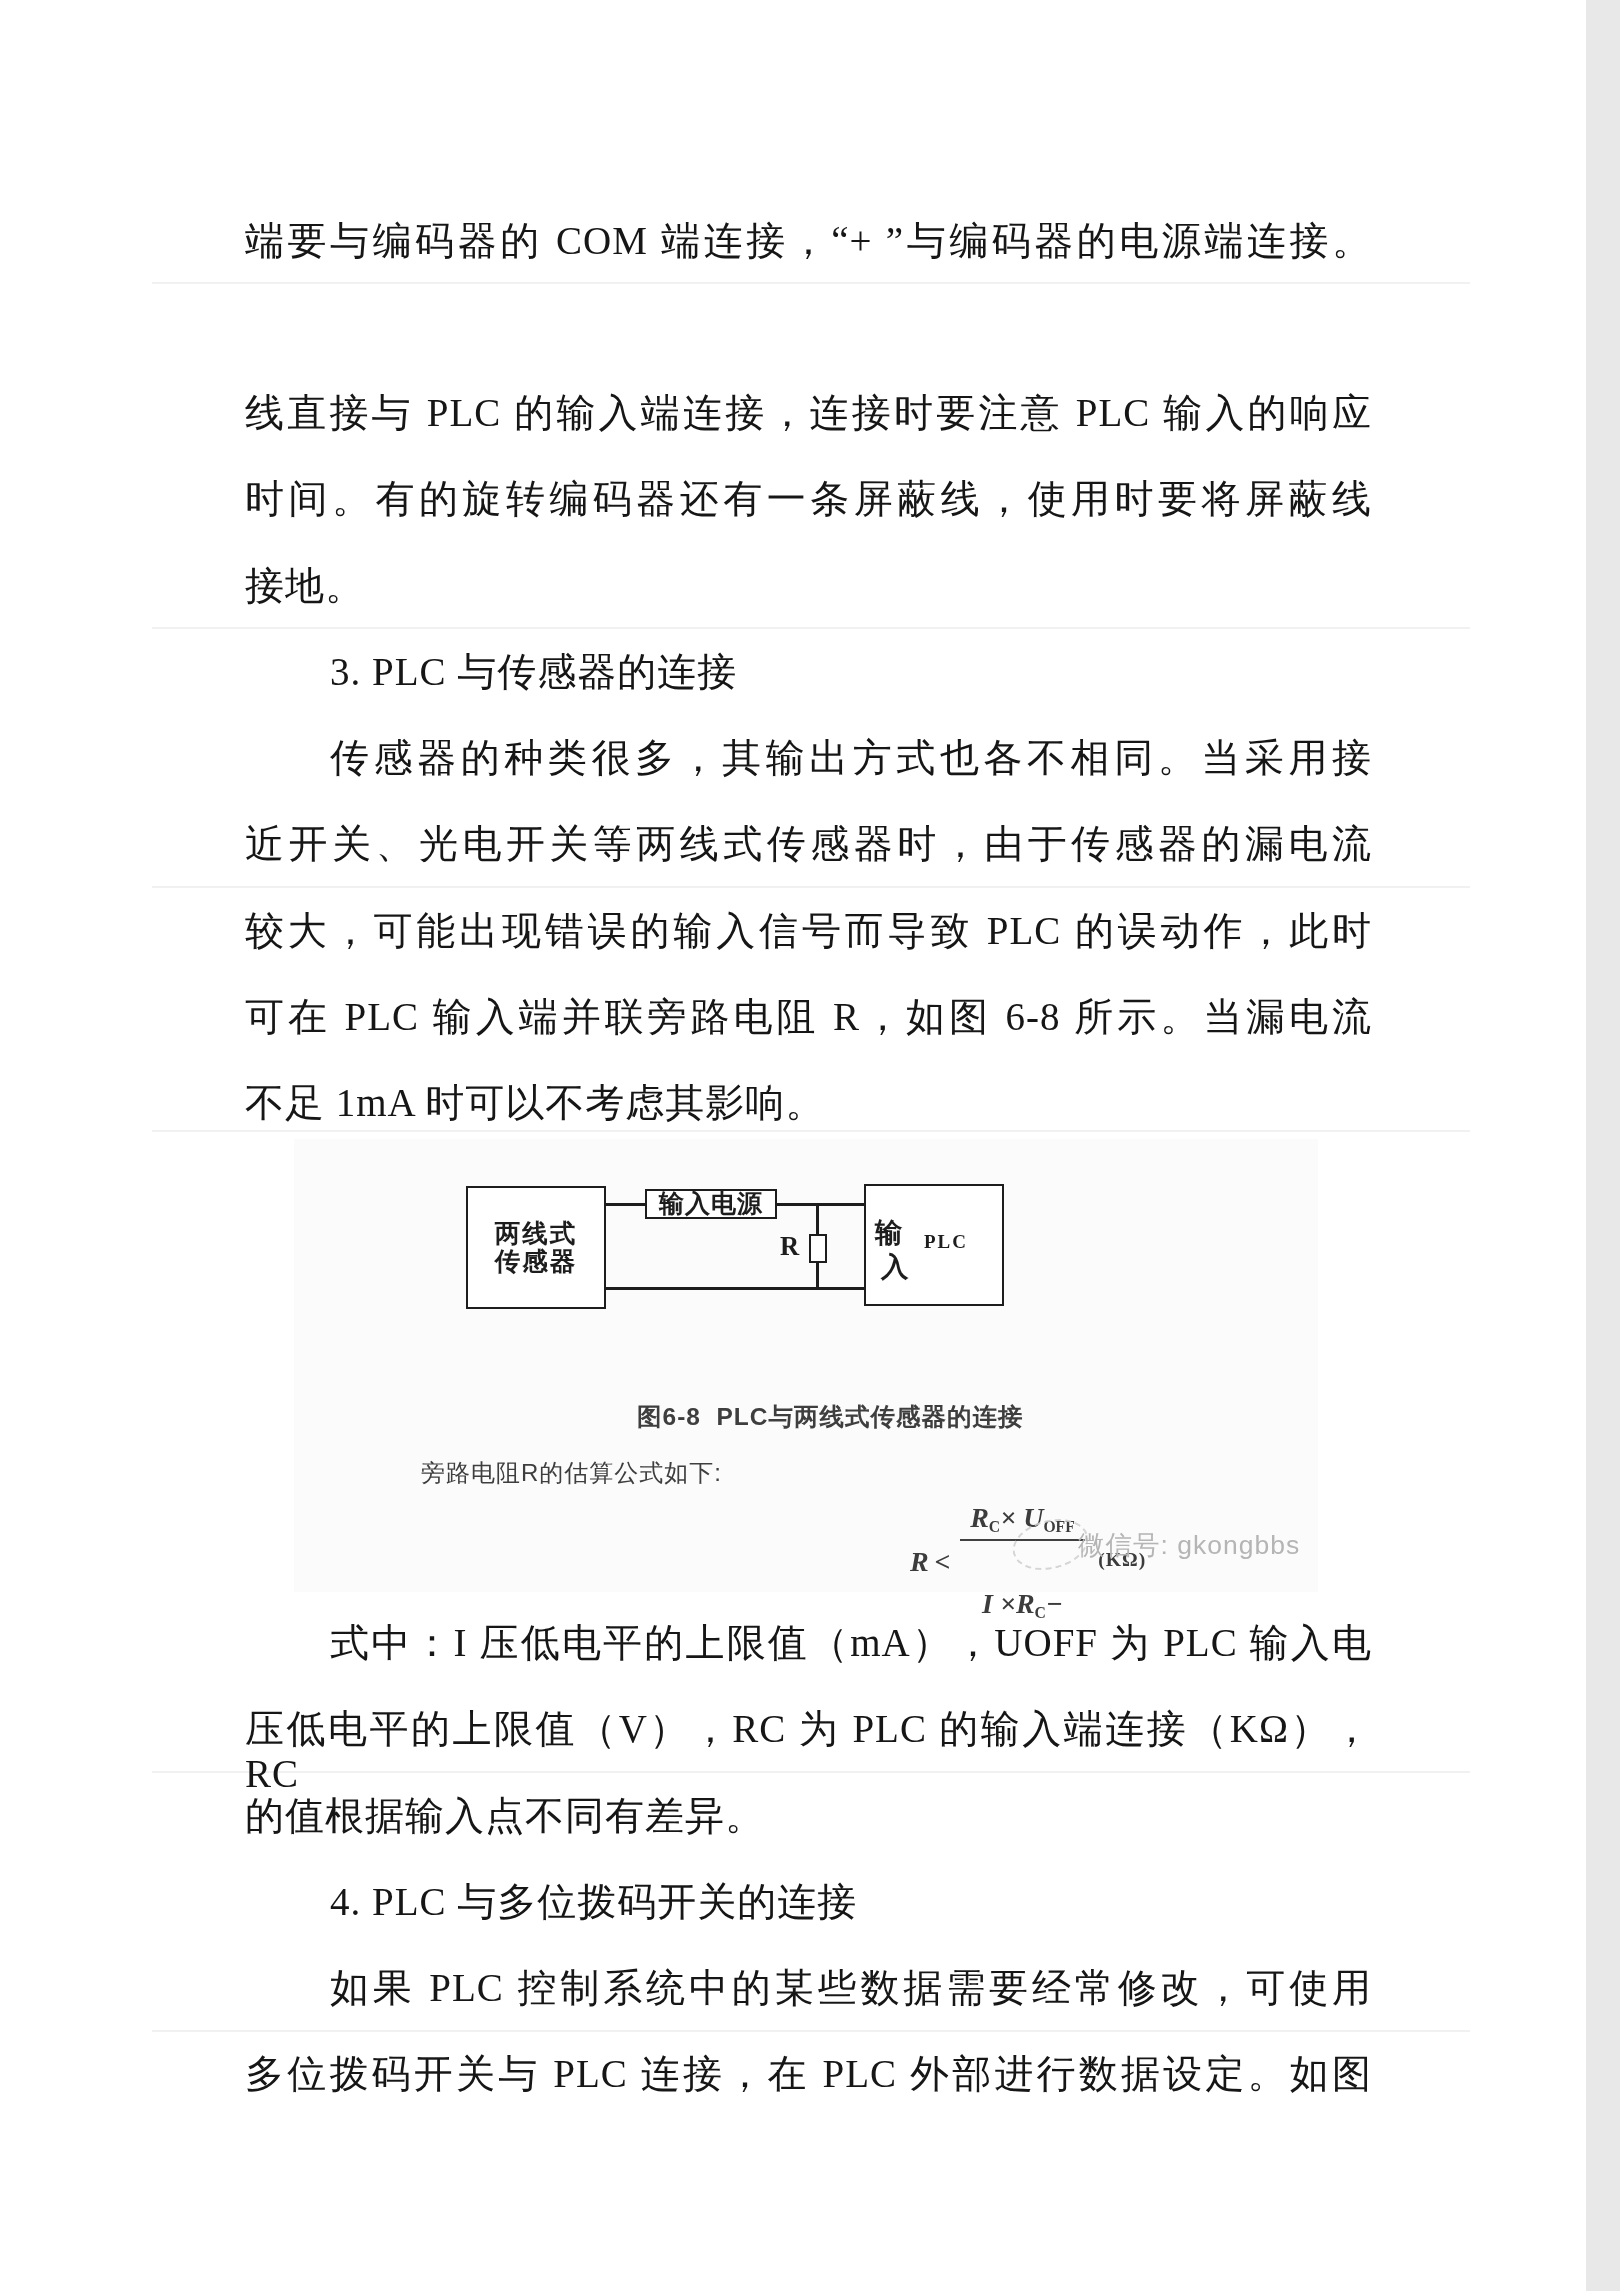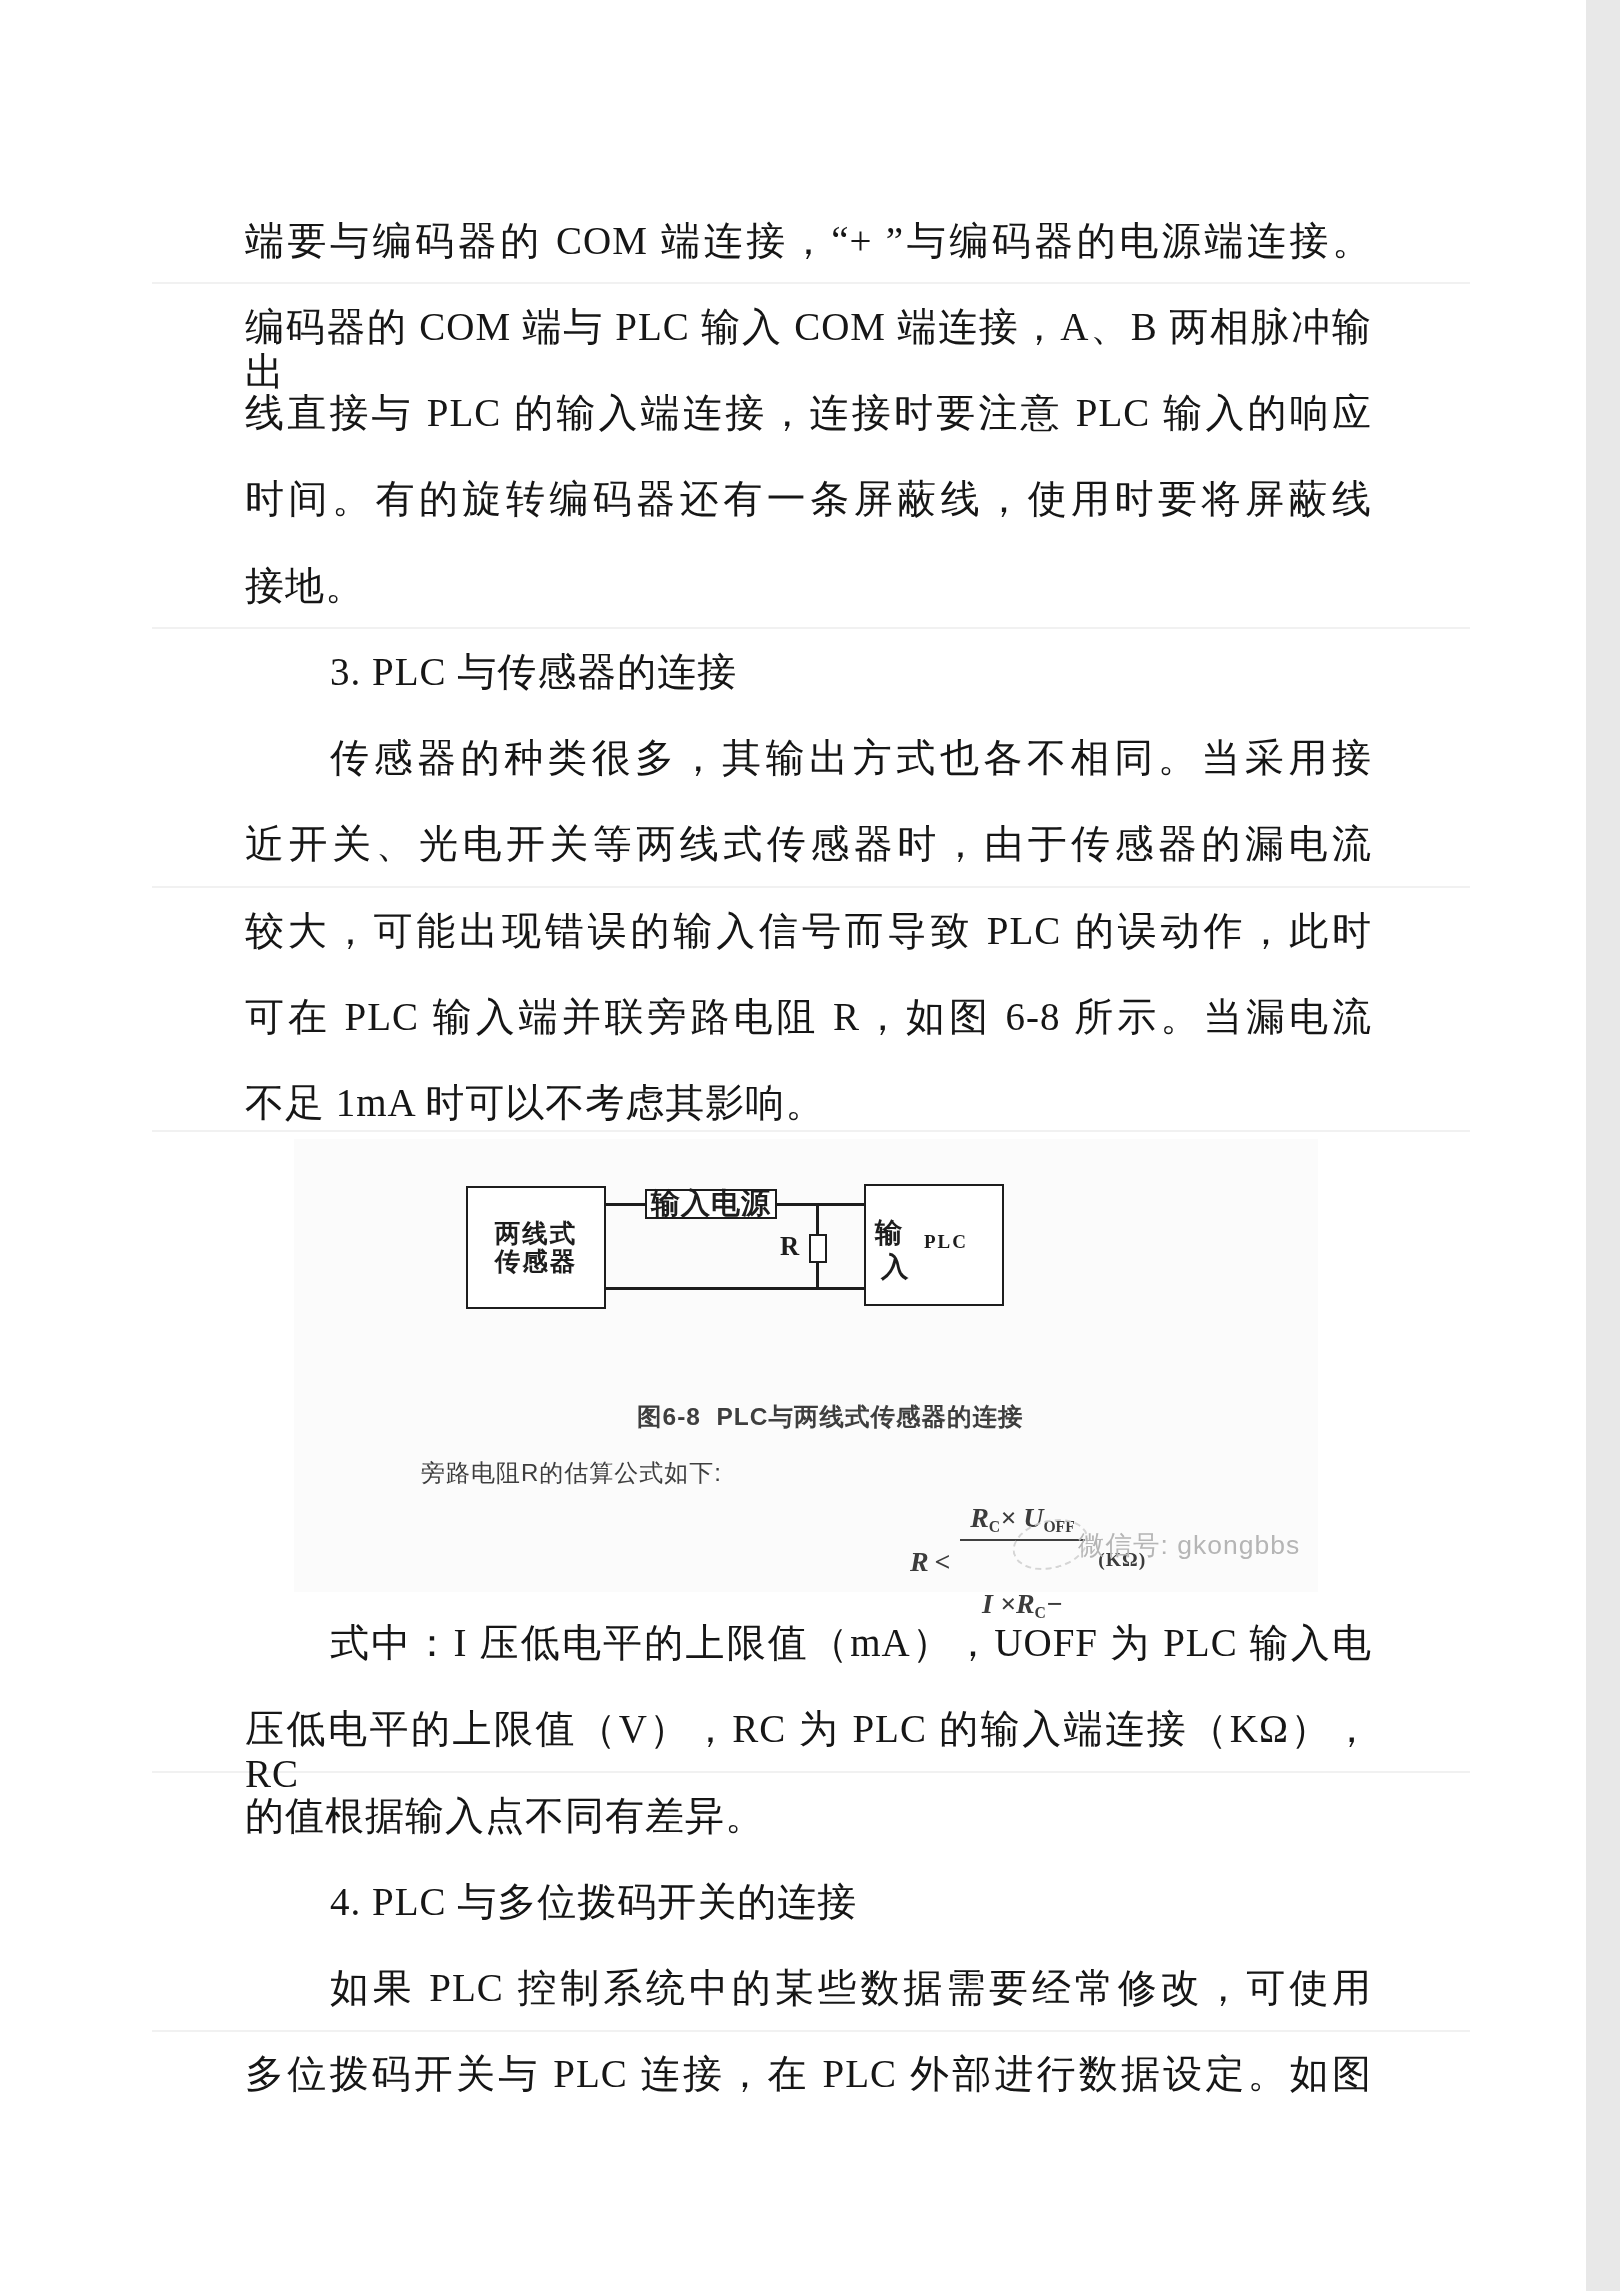--- a/index.html
+++ b/index.html
@@ -56,21 +56,21 @@
     color: #1d1d1d;
   }
   .sensor-box { left: 466px; top: 1186px; width: 140px; height: 123px; }
   .sensor-label {
     position: absolute; left: 466px; top: 1219px; width: 140px;
     text-align: center; font-size: 25.5px; line-height: 28px; letter-spacing: 2px;
   }
   .power-box { left: 645px; top: 1189px; width: 132px; height: 30px; }
   .power-label {
     position: absolute; left: 645px; top: 1189px; width: 132px; height: 30px;
-    text-align: center; font-size: 29px; line-height: 28px; letter-spacing: 1px;
+    text-align: center; font-size: 25px; line-height: 28px; letter-spacing: 1px;
   }
   .plc-box { left: 864px; top: 1184px; width: 140px; height: 122px; }
   .plc-in-1 { position: absolute; left: 875px; top: 1215px; font-size: 27.4px; }
   .plc-in-2 { position: absolute; left: 881px; top: 1249px; font-size: 27.4px; }
   .plc-name {
     position: absolute; left: 924px; top: 1231px;
     font-size: 19px; font-weight: 700; letter-spacing: 2px; color: #1d1d1d;
   }
   .res-body {
     position: absolute; left: 809px; top: 1234px; width: 17.6px; height: 29px;
@@ -131,21 +131,20 @@
 <div class="page">
 
   <div class="rule" style="top:282px"></div>
   <div class="rule" style="top:627px"></div>
   <div class="rule" style="top:886px"></div>
   <div class="rule" style="top:1130px"></div>
   <div class="rule" style="top:1771px"></div>
   <div class="rule" style="top:2030px"></div>
 
   <div class="line just" style="top:218px">端要与编码器的 COM 端连接，“+ ”与编码器的电源端连接。</div>
-  <div class="line just" style="top:304px">编码器的 COM 端与 PLC 输入 COM 端连接，A、B 两相脉冲输出</div>
   <div class="line just" style="top:390px">线直接与 PLC 的输入端连接，连接时要注意 PLC 输入的响应</div>
   <div class="line just" style="top:476px">时间。有的旋转编码器还有一条屏蔽线，使用时要将屏蔽线</div>
   <div class="line" style="top:563px">接地。</div>
   <div class="line indent" style="top:649px">3. PLC 与传感器的连接</div>
   <div class="line indent just" style="top:735px">传感器的种类很多，其输出方式也各不相同。当采用接</div>
   <div class="line just" style="top:821px">近开关、光电开关等两线式传感器时，由于传感器的漏电流</div>
   <div class="line just" style="top:908px">较大，可能出现错误的输入信号而导致 PLC 的误动作，此时</div>
   <div class="line just" style="top:994px">可在 PLC 输入端并联旁路电阻 R，如图 6-8 所示。当漏电流</div>
   <div class="line" style="top:1080px">不足 1mA 时可以不考虑其影响。</div>
   <div class="line indent just" style="top:1620px">式中：I 压低电平的上限值（mA），UOFF 为 PLC 输入电</div>

